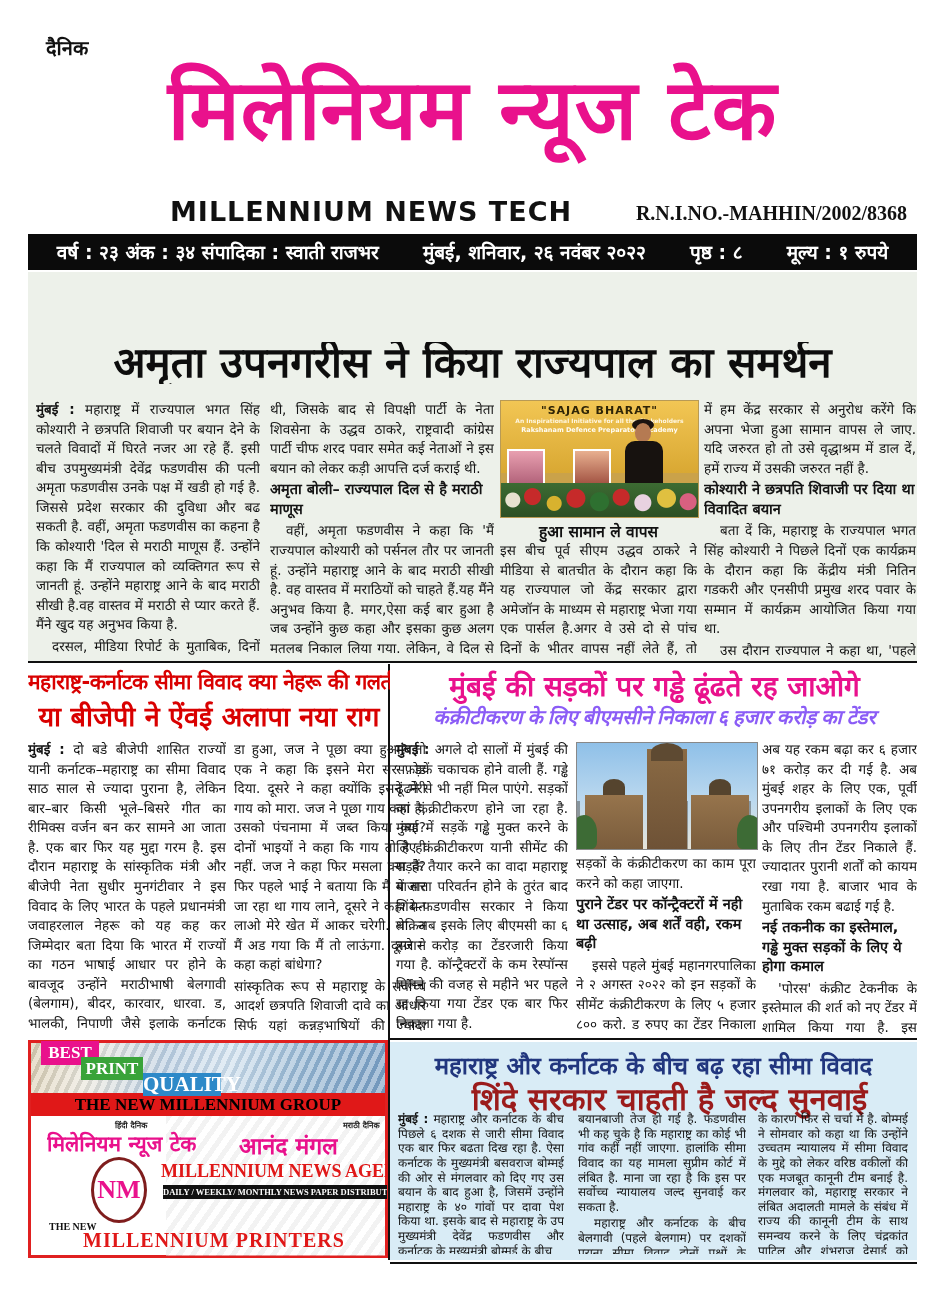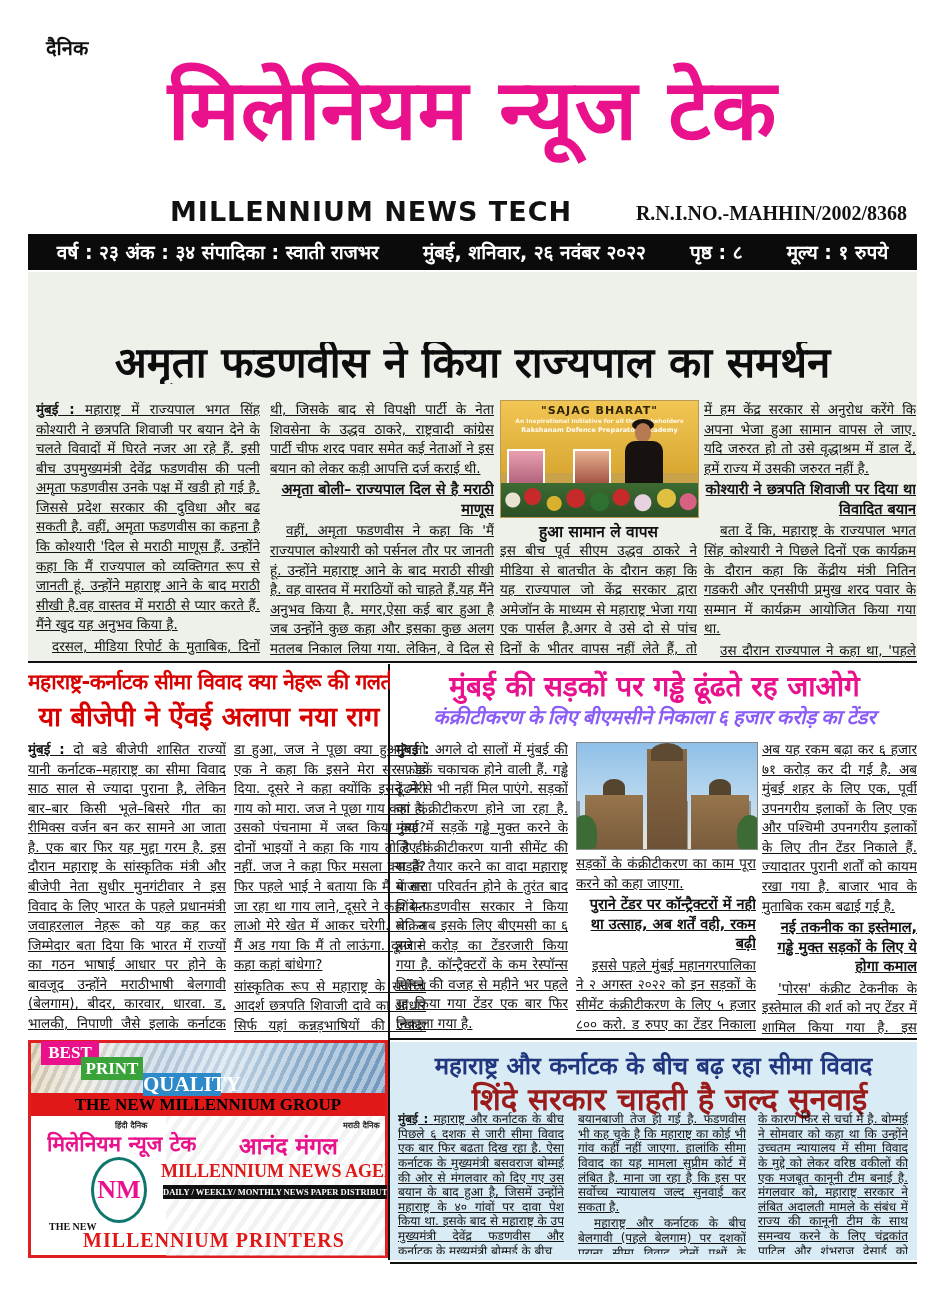--- a/index.html
+++ b/index.html
@@ -1,24 +1,24 @@
 <!DOCTYPE html>
 <html><head>
 <meta charset="utf-8">
 <style>
   html,body{margin:0;padding:0;background:#ffffff;}
   #page{position:relative;width:945px;height:1296px;background:#ffffff;overflow:hidden;
         font-family:"DejaVu Sans","Liberation Sans",sans-serif;color:#111;}
   .abs{position:absolute;}
   .nowrap{white-space:nowrap;overflow:hidden;}
-  .jcol{text-align:justify;overflow:hidden;font-size:13.5px;line-height:1.45;color:#141414;text-decoration:underline;}
+  .jcol{text-align:justify;overflow:hidden;font-size:13.5px;line-height:1.45;color:#141414;}
   .jcol p{margin:0 0 2px 0;}
   .indent{text-indent:16px;}
   .dateline{font-weight:bold;}
-  .subhead{font-weight:bold;text-align:right;font-size:14.5px;line-height:1.35;margin:2px 0;}
+  .subhead{font-weight:bold;text-align:left;font-size:14.5px;line-height:1.35;margin:2px 0;}
 
   
   .daily{left:46px;top:34px;font-size:20px;font-weight:bold;}
   .mast-title{left:0;right:0;top:52px;font-size:84px;font-weight:800;color:#e9118c;text-align:center;letter-spacing:1px;line-height:1.4;}
   .mast-sub{left:170px;top:196px;font-size:27px;font-weight:bold;letter-spacing:1px;}
   .rni{right:38px;top:202px;font-size:20px;font-weight:bold;font-family:"Liberation Serif",serif;}
   .edition{left:28px;top:234px;width:889px;height:36px;background:#0b0b0b;color:#fff;
            display:flex;align-items:center;justify-content:center;font-size:19px;font-weight:bold;gap:44px;}
 
   
@@ -117,21 +117,21 @@
   .ptag{position:absolute;font-size:8px;font-weight:bold;color:#222;}
   .pname{position:absolute;color:#e9118c;font-weight:800;}
   .hindi-tag{left:84px;top:76px;}
   .hindi-name{left:16px;top:86px;font-size:21px;}
   .marathi-tag{left:312px;top:76px;}
   .marathi-name{left:208px;top:86px;font-size:23px;}
   .agency{position:absolute;left:130px;top:118px;width:226px;color:#e01818;font-family:"Liberation Serif",serif;
           font-weight:bold;font-size:18px;text-align:center;z-index:2;}
   .agency-sub{position:absolute;left:132px;top:142px;width:224px;background:#111;color:#fff;
           font-family:"Liberation Serif",serif;font-size:8.5px;font-weight:bold;text-align:center;padding:2px 0;z-index:2;}
-  .logo-circle{position:absolute;left:60px;top:114px;width:50px;height:60px;border:3px solid #0f766e;border-radius:50%;
+  .logo-circle{position:absolute;left:60px;top:114px;width:50px;height:60px;border:3px solid #7f1d1d;border-radius:50%;
         background:#fff;color:#e9118c;font-family:"Liberation Serif",serif;font-weight:bold;font-size:26px;
         display:flex;align-items:center;justify-content:center;z-index:2;}
   .thenew{position:absolute;left:18px;top:178px;font-size:10px;font-weight:bold;font-family:"Liberation Serif",serif;z-index:2;}
   .printers{position:absolute;left:52px;top:186px;font-size:20px;font-weight:bold;color:#e01818;
         font-family:"Liberation Serif",serif;letter-spacing:1px;z-index:2;}
 </style>
 </head>
 <body>
 
 <div id="page">
@@ -142,21 +142,21 @@
   <div class="abs rni nowrap">R.N.I.NO.-MAHHIN/2002/8368</div>
 
   <div class="abs edition nowrap">
     <span>वर्ष : २३ अंक : ३४ संपादिका : स्वाती राजभर</span>
     <span>मुंबई, शनिवार, २६ नवंबर २०२२</span>
     <span>पृष्ठ : ८</span>
     <span>मूल्य : १ रुपये</span>
   </div>
 
   <div class="abs lead-bg"></div>
-  <div class="abs lead-h lead-h2 nowrap">अमृता फडणवीस ने किया राज्यपाल का समर्थन</div>
+  <div class="abs lead-h lead-h2 nowrap">अमृता उपनगरीस ने किया राज्यपाल का समर्थन</div>
 
   <div class="abs jcol lead-col c1">
     <p><span class="dateline">मुंबई :</span> <span>महाराष्ट्र में राज्यपाल भगत सिंह कोश्यारी ने छत्रपति शिवाजी पर बयान देने के चलते विवादों में घिरते नजर आ रहे हैं. इसी बीच उपमुख्यमंत्री देवेंद्र फडणवीस की पत्नी अमृता फडणवीस उनके पक्ष में खडी हो गई है. जिससे प्रदेश सरकार की दुविधा और बढ सकती है. वहीं, अमृता फडणवीस का कहना है कि कोश्यारी 'दिल से मराठी माणूस हैं. उन्होंने कहा कि मैं राज्यपाल को व्यक्तिगत रूप से जानती हूं. उन्होंने महाराष्ट्र आने के बाद मराठी सीखी है.वह वास्तव में मराठी से प्यार करते हैं. मैंने खुद यह अनुभव किया है.</span></p>
     <p class="indent">दरसल, मीडिया रिपोर्ट के मुताबिक, दिनों राज्यपाल भगत सिंह कोश्यारी ने एक कार्यक्रम के दौरान छत्रपति शिवाजी को लेकर टिप्पणी की</p>
   </div>
 
   <div class="abs jcol lead-col c2">
     <p>थी, जिसके बाद से विपक्षी पार्टी के नेता शिवसेना के उद्धव ठाकरे, राष्ट्रवादी कांग्रेस पार्टी चीफ शरद पवार समेत कई नेताओं ने इस बयान को लेकर कड़ी आपत्ति दर्ज कराई थी.</p>
     <div class="subhead">अमृता बोली– राज्यपाल दिल से है मराठी माणूस</div>
     <p class="indent">वहीं, अमृता फडणवीस ने कहा कि 'मैं राज्यपाल कोश्यारी को पर्सनल तौर पर जानती हूं. उन्होंने महाराष्ट्र आने के बाद मराठी सीखी है. वह वास्तव में मराठियों को चाहते हैं.यह मैंने अनुभव किया है. मगर,ऐसा कई बार हुआ है जब उन्होंने कुछ कहा और इसका कुछ अलग मतलब निकाल लिया गया. लेकिन, वे दिल से मराठी माणूस हैं.</p>

